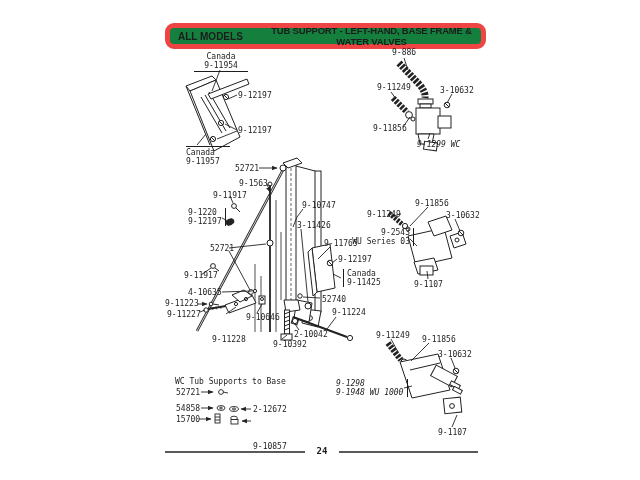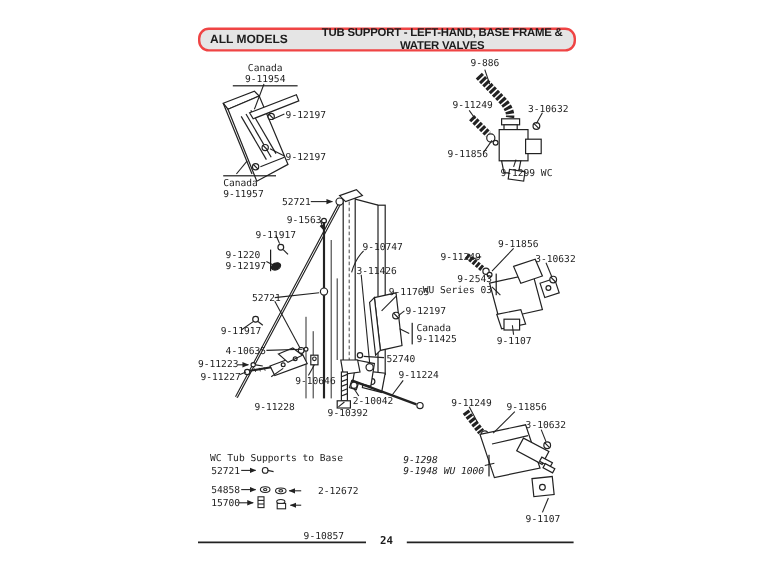--- a/index.html
+++ b/index.html
@@ -1,19 +1,19 @@
 <!DOCTYPE html>
 <html><head>
 <meta charset="utf-8">
 <style>
   html,body{margin:0;padding:0;background:#ffffff;}
   .page{position:relative;width:640px;height:480px;background:#ffffff;overflow:hidden;
         font-family:"DejaVu Sans Mono",monospace;color:#1c1c1c;}
   .header-box{position:absolute;left:165px;top:23px;width:311px;height:16px;
-      border:2px solid #ef4444;border-radius:9px;background:#e5e5e5;
+      border:5px solid #ef4444;border-radius:9px;background:#15803d;
       display:flex;align-items:center;
       font-family:"Liberation Sans",sans-serif;font-weight:bold;}
   .header-models{font-size:10px;padding-left:8px;width:88px;letter-spacing:0px;}
   .header-title{flex:1;text-align:center;font-size:9.5px;letter-spacing:-0.2px;padding-right:4px;}
   .svg-layer{position:absolute;left:0;top:0;}
   .part-label{position:absolute;font-size:8px;line-height:9px;white-space:pre-line;
       letter-spacing:0;color:#1c1c1c;}
   .rule-underline{border-bottom:1.2px solid #1c1c1c;padding-bottom:1px;}
   .rule-overline{border-top:1.2px solid #1c1c1c;padding-top:1px;}
   .rule-bracket-right{border-right:1px solid #1c1c1c;padding-right:3px;}
@@ -279,35 +279,35 @@
       <div class="part-label" style="left: 212px; top: 313px; margin-top: 22px;">9-11228</div>
       <div class="part-label" style="left: 246px; top: 313px;">9-10646</div>
       <div class="part-label" style="left: 322px; top: 295px;">52740</div>
       <div class="part-label" style="left: 332px; top: 308px;">9-11224</div>
       <div class="part-label" style="left: 294px; top: 330px;">2-10042</div>
       <div class="part-label" style="left: 273px; top: 340px;">9-10392</div>
       <div class="part-label" style="left: 392px; top: 48px;">9-886</div>
       <div class="part-label" style="left: 377px; top: 83px;">9-11249</div>
       <div class="part-label" style="left: 440px; top: 86px;">3-10632</div>
       <div class="part-label" style="left: 373px; top: 124px;">9-11856</div>
-      <div class="part-label" style="left: 417px; top: 140px;">9-1299 WC</div>
+      <div class="part-label" style="left: 417px; top: 140px; font-style: italic;">9-1299 WC</div>
       <div class="part-label" style="left: 415px; top: 199px;">9-11856</div>
       <div class="part-label" style="left: 367px; top: 210px;">9-11249</div>
       <div class="part-label" style="left: 446px; top: 211px;">3-10632</div>
       <div class="part-label rule-bracket-right align-right" style="left: 352px; top: 228px; width: 58px;">9-2543
 WU Series 03</div>
       <div class="part-label" style="left: 414px; top: 280px;">9-1107</div>
       <div class="part-label" style="left: 376px; top: 331px;">9-11249</div>
       <div class="part-label" style="left: 422px; top: 335px;">9-11856</div>
       <div class="part-label" style="left: 438px; top: 350px;">3-10632</div>
       <div class="part-label rule-bracket-right" style="left: 336px; top: 379px; width: 68px; font-style: italic;">9-1298
 9-1948 WU 1000</div>
       <div class="part-label" style="left: 438px; top: 428px;">9-1107</div>
       <div class="part-label legend-title" style="left: 175px; top: 377px;">WC Tub Supports to Base</div>
       <div class="part-label" style="left: 176px; top: 388px;">52721</div>
       <div class="part-label" style="left: 176px; top: 404px;">54858</div>
-      <div class="part-label" style="left: 253px; top: 405px; margin-left: 12px;">2-12672</div>
+      <div class="part-label" style="left: 253px; top: 405px;">2-12672</div>
       <div class="part-label" style="left: 176px; top: 415px;">15700</div>
       <div class="part-label" style="left: 253px; top: 442px;">9-10857</div>
     </div>
 
   <div class="page-num">24</div>
 </div>
 
 </body></html>

